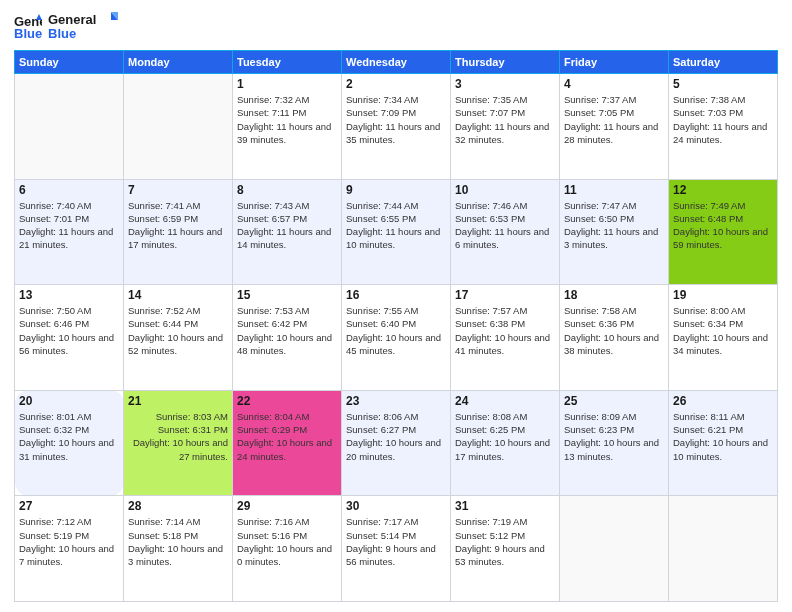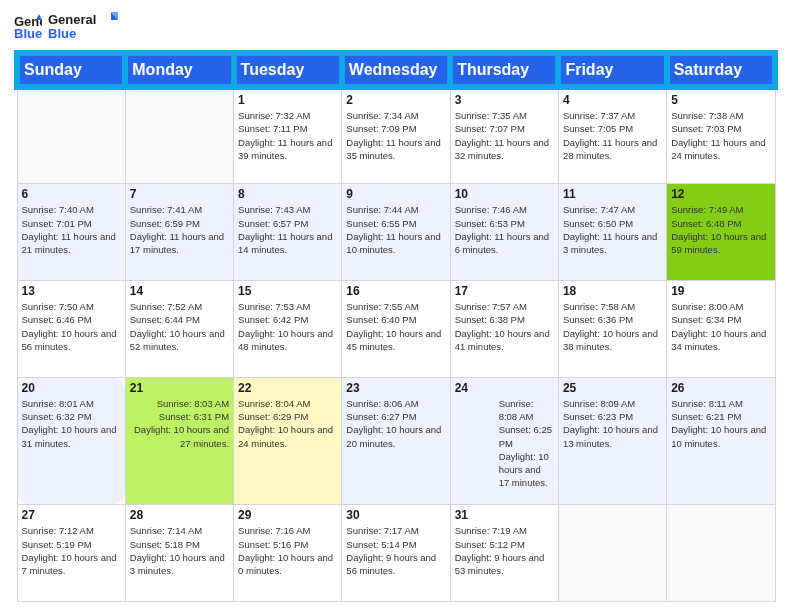--- a/index.html
+++ b/index.html
@@ -47,25 +47,25 @@
     .calendar {
       flex: 1;
       border: 1px solid #ccc;
       border-collapse: collapse;
       width: 100%;
       table-layout: fixed;
     }
     .calendar th {
       background: #2563eb;
       color: #fff;
-      font-size: 16px;
+      font-size: 11px;
       font-weight: 600;
       padding: 5px 4px;
       text-align: left;
-      border: 6px solid #0ea5e9;
+      border: 1px solid #0ea5e9;
     }
     .calendar td {
       border: 1px solid #d1d5db;
       vertical-align: top;
       padding: 3px 4px;
       font-size: 10px;
       color: #333;
       background: #fff;
       height: 88px;
     }
@@ -255,35 +255,35 @@
             <div class="day-info" style="white-space: pre-line;">Sunrise: 8:01 AM
 Sunset: 6:32 PM
 Daylight: 10 hours and 31 minutes.</div>
           </td>
           <td style="background: #bef264;">
             <span class="day-num">21</span>
             <div class="day-info" style="white-space: pre-line; text-align: right;">Sunrise: 8:03 AM
 Sunset: 6:31 PM
 Daylight: 10 hours and 27 minutes.</div>
           </td>
-          <td style="background: #fef9c3;">
+          <td style="background: #ec4899;">
             <span class="day-num">22</span>
             <div class="day-info" style="white-space: pre-line;">Sunrise: 8:04 AM
 Sunset: 6:29 PM
 Daylight: 10 hours and 24 minutes.</div>
           </td>
           <td style="background: rgb(238, 242, 255);">
             <span class="day-num">23</span>
             <div class="day-info" style="white-space: pre-line;">Sunrise: 8:06 AM
 Sunset: 6:27 PM
 Daylight: 10 hours and 20 minutes.</div>
           </td>
           <td style="background: rgb(238, 242, 255);">
             <span class="day-num">24</span>
-            <div class="day-info" style="white-space: pre-line; margin-left: 44px;">Sunrise: 8:08 AM
+            <div class="day-info" style="white-space: pre-line;">Sunrise: 8:08 AM
 Sunset: 6:25 PM
 Daylight: 10 hours and 17 minutes.</div>
           </td>
           <td style="background: rgb(238, 242, 255);">
             <span class="day-num">25</span>
             <div class="day-info" style="white-space: pre-line;">Sunrise: 8:09 AM
 Sunset: 6:23 PM
 Daylight: 10 hours and 13 minutes.</div>
           </td>
           <td style="background: rgb(238, 242, 255);">

